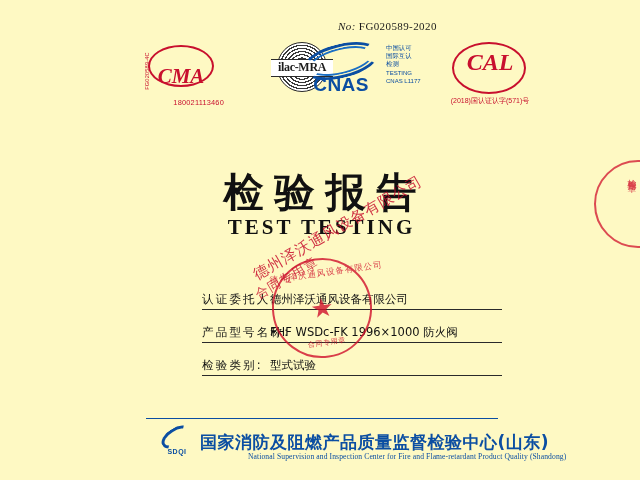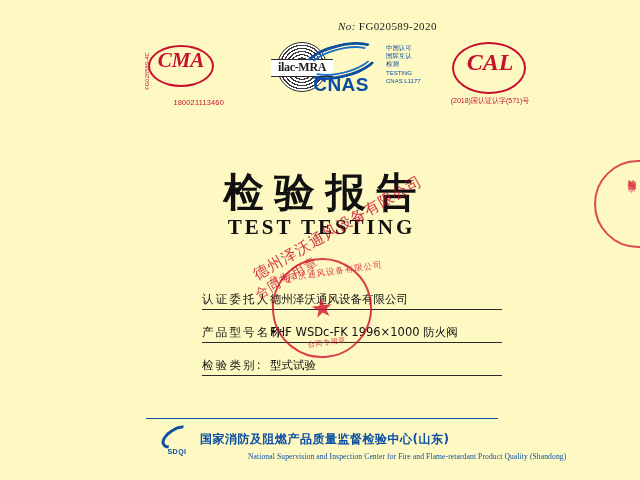--- a/index.html
+++ b/index.html
@@ -58,21 +58,21 @@
   .cma .oval {
     position: absolute;
     left: 8px; top: 3px;
     width: 66px; height: 42px;
     border: 2.4px solid #c8102e;
     border-radius: 50% / 50%;
     box-sizing: border-box;
   }
   .cma .cma-text {
     position: absolute;
-    left: 0; top: 6px;
+    left: 0; top: 22px;
     width: 82px;
     text-align: center;
     font-family: "Liberation Serif", serif;
     font-weight: bold;
     font-style: italic;
     font-size: 21px;
     color: #c8102e;
     letter-spacing: 0px;
   }
   .cma .side-text {
@@ -412,21 +412,21 @@
     font-weight: bold;
     color: #0b4ea2;
     letter-spacing: .5px;
   }
   .footer-cn {
     position: absolute;
     left: 200px;
     top: 431px;
     font-family: "DejaVu Sans", sans-serif;
     font-weight: bold;
-    font-size: 12px;
+    font-size: 17px;
     color: #0b4ea2;
     letter-spacing: .5px;
     white-space: nowrap;
   }
   .footer-en {
     position: absolute;
     left: 200px;
     top: 452px;
     font-family: "Liberation Serif", serif;
     font-size: 7.6px;

